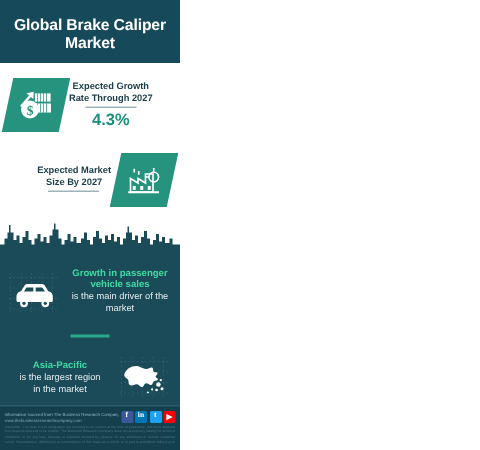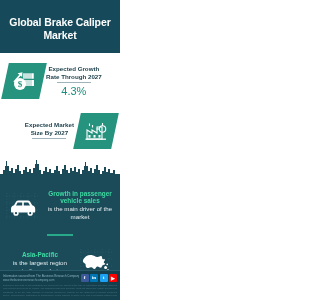--- a/index.html
+++ b/index.html
@@ -11,21 +11,21 @@
   }
   .infographic {
     position: relative;
     width: 120px; height: 300px;
     background: #1b4a58;
     overflow: hidden;
   }
 
   
   .header {
-    height: 53px;
+    height: 42px;
     background: #164a5a;
     display: flex;
     align-items: center;
     justify-content: center;
     padding: 4px 6px 0 6px;
   }
   .header-title {
     color: #ffffff;
     font-size: 10.5px;
     font-weight: bold;
@@ -69,21 +69,21 @@
     white-space: nowrap;
   }
   .stat-divider {
     width: 34px; height: 1px;
     background: #9fb3bb;
     margin: 1.5px auto;
   }
   .stat-value {
     color: #1b8f7d;
     font-size: 11px;
-    font-weight: normal;
+    font-weight: bold;
     line-height: 1.1;
     white-space: nowrap;
   }
 
   
   .skyline { display: block; width: 120px; height: 22px; margin-top: -1px; }
 
   
   .insight {
     display: flex;

